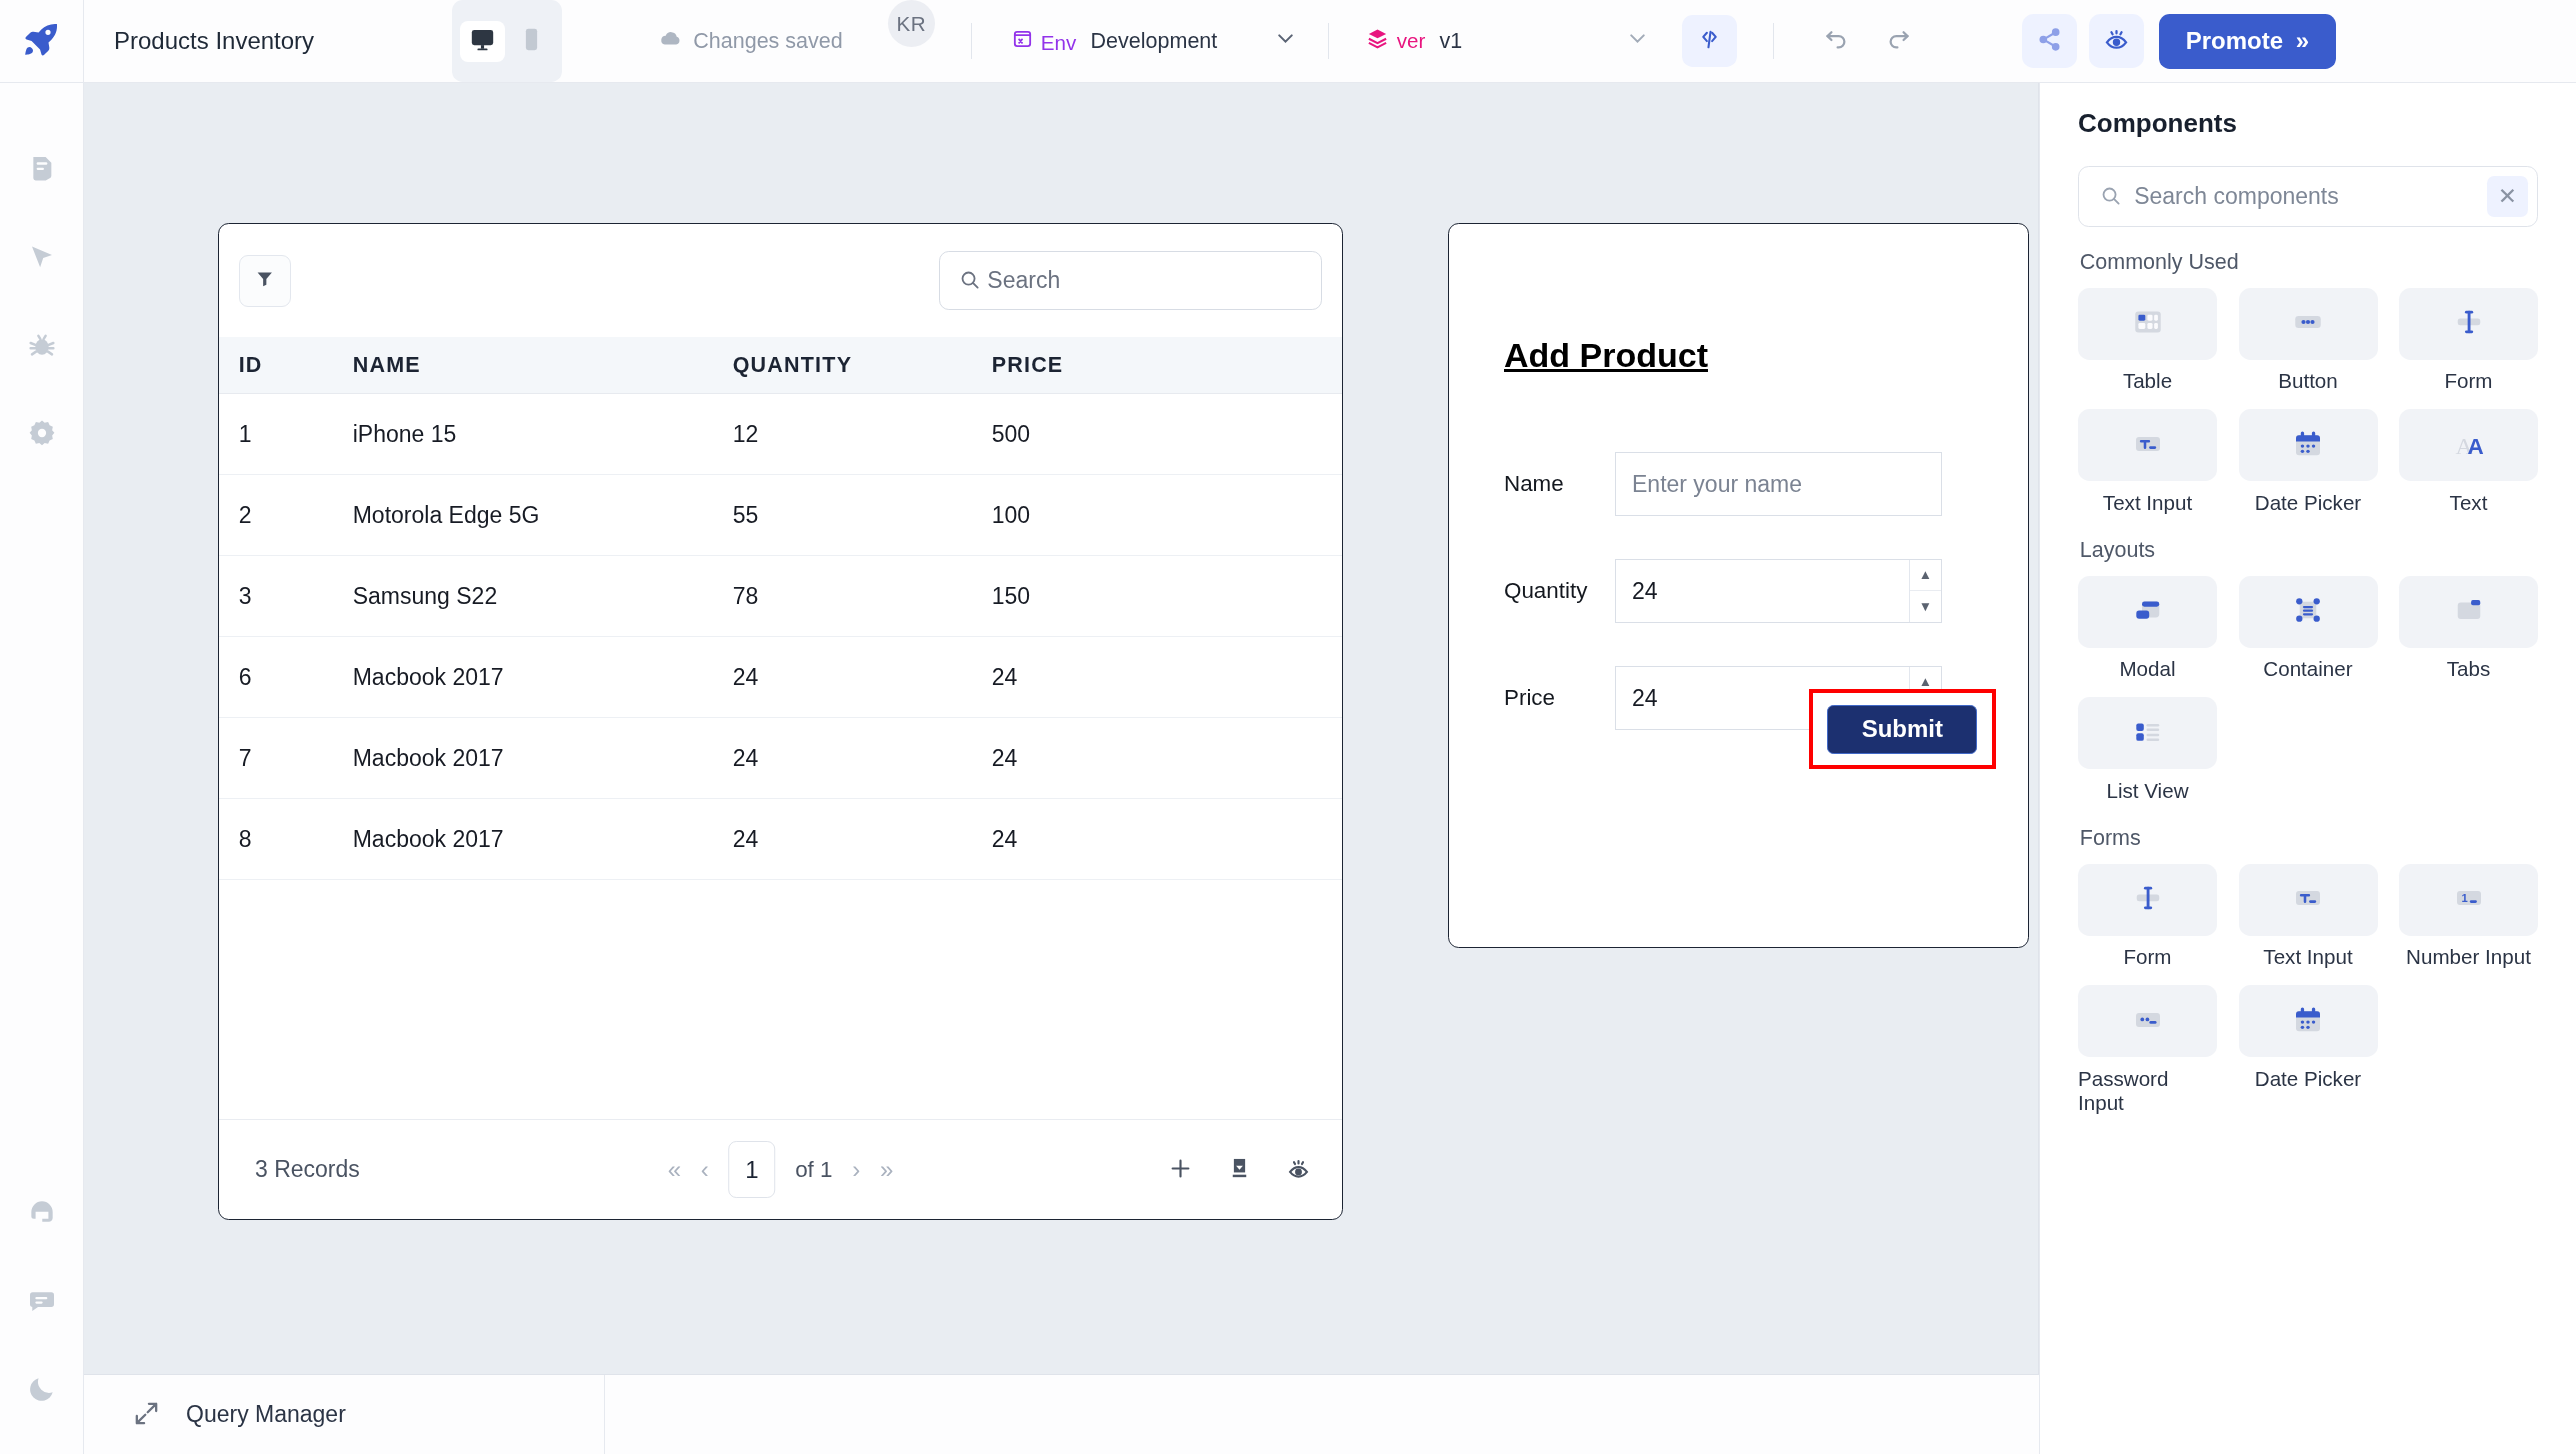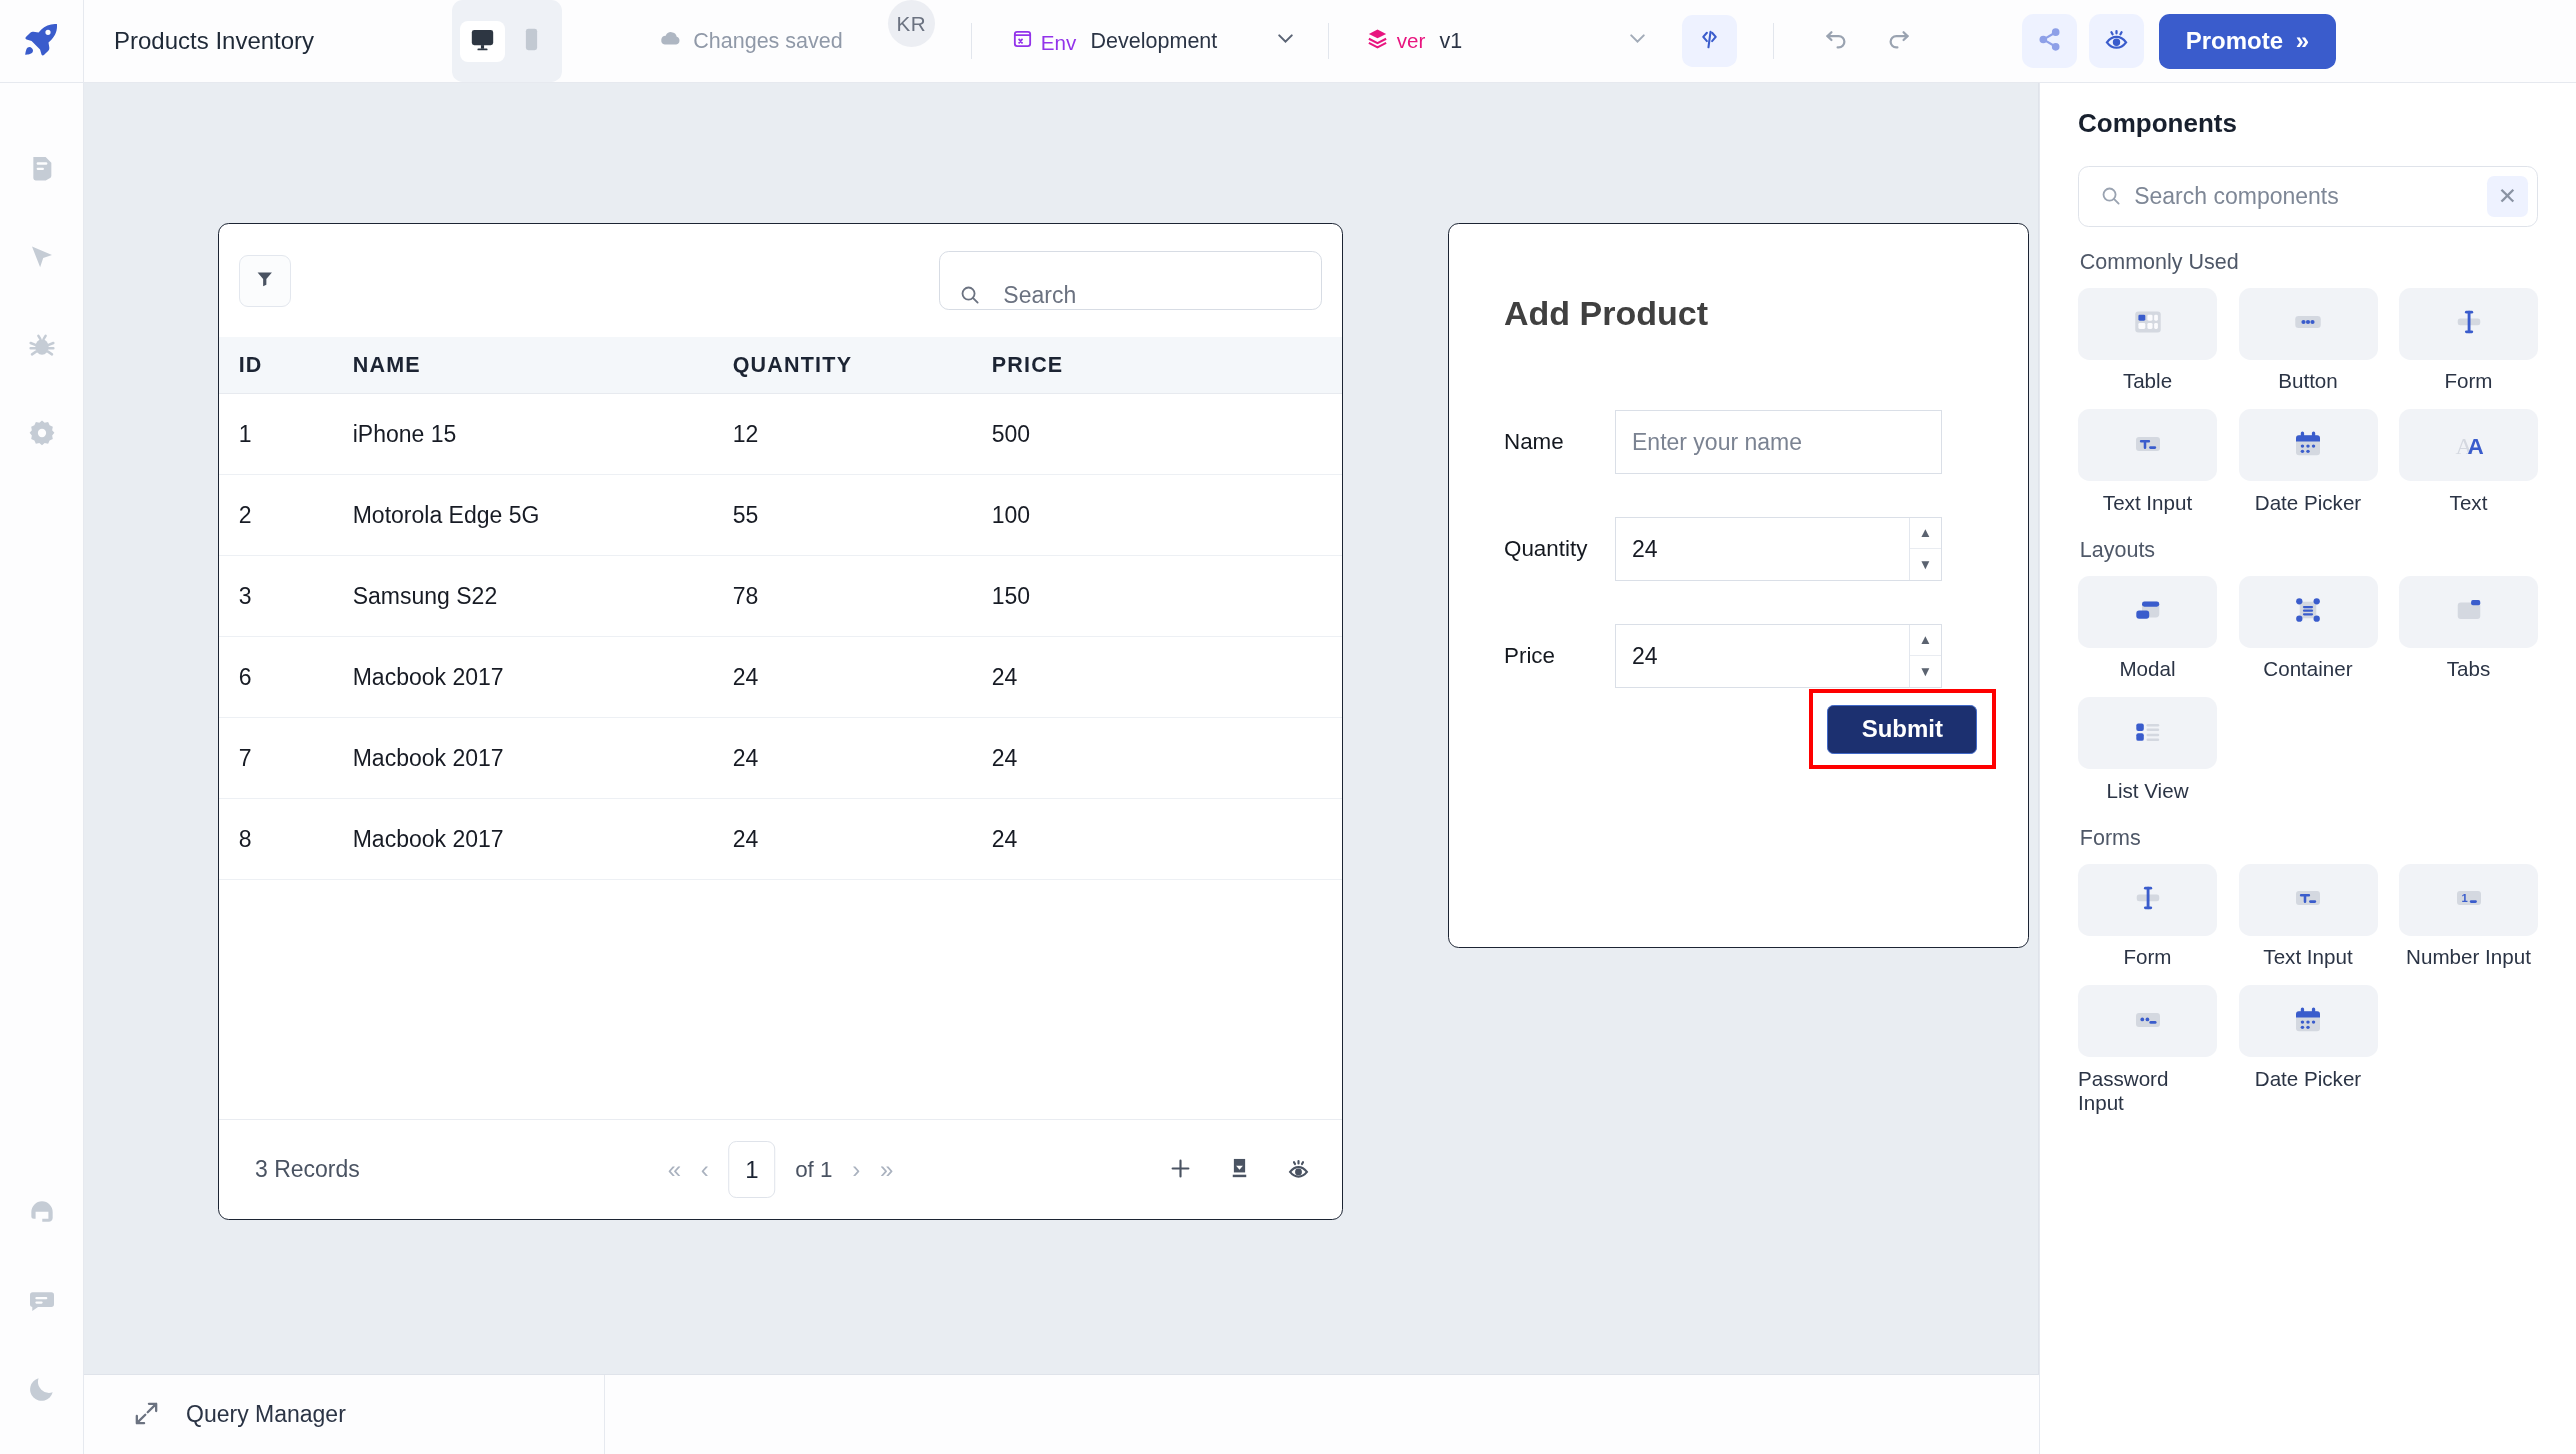--- a/index.html
+++ b/index.html
@@ -109,21 +109,21 @@
   .tbl-toolbar {
     height: 113px; flex: 0 0 113px; display: flex; align-items: center;
     padding: 0 19.7px 0 19.7px; justify-content: space-between;
   }
   .filter-btn {
     width: 52px; height: 52px; border: 0.9px solid #e3e7ee; border-radius: 9px;
     background: #fbfcfd; display: flex; align-items: center; justify-content: center;
   }
   .tbl-search {
     width: 383px; height: 59px; border: 0.9px solid #d7dce4; border-radius: 9.8px;
-    display: flex; align-items: flex-end; gap: 22px; padding: 0 18px; background: #fff;
+    display: flex; align-items: center; gap: 6px; padding: 0 18px; background: #fff;
   }
   .tbl-search input {
     border: none; outline: none; font-size: 23px; color: #3c4352;
     font-family: "Liberation Sans", sans-serif; width: 100%; background: transparent;
   }
   .tbl-search input::placeholder { color: #6b7280; }
   .tbl-head {
     display: flex; background: #f4f7fa; height: 57px; align-items: center;
     border-bottom: 0.9px solid #e7eaef; padding-left: 19.7px;
   }
@@ -158,21 +158,21 @@
   .pg-of { font-size: 22.4px; color: #4a5362; }
   .footer-icons { margin-left: auto; display: flex; align-items: center; gap: 32px; }
 
   
   .widget-form {
     position: absolute; left: 1364px; top: 140px;
     width: 581px; height: 725px;
     background: #fff; border: 1.8px solid #1c2433; border-radius: 10.7px;
     padding: 0 55px;
   }
-  .form-title { font-size: 34px; font-weight: 700; color: #404040; margin-top: 70px; }
+  .form-title { font-size: 34px; font-weight: 700; color: #000000; margin-top: 112px; text-decoration: underline; }
   .form-row { display: flex; align-items: center; margin-top: 0px; }
   .form-row.r1 { margin-top: 77px; }
   .form-row.r2 { margin-top: 43px; }
   .form-row.r3 { margin-top: 43px; }
   .form-label { width: 111px; flex: 0 0 111px; font-size: 22.4px; color: #14181f; font-weight: 400; }
   .form-field {
     position: relative; width: 327px; height: 64px;
     border: 0.9px solid #dadfe7; border-radius: 0; background: #fff;
     display: flex; align-items: center; padding: 0 16px;
   }

